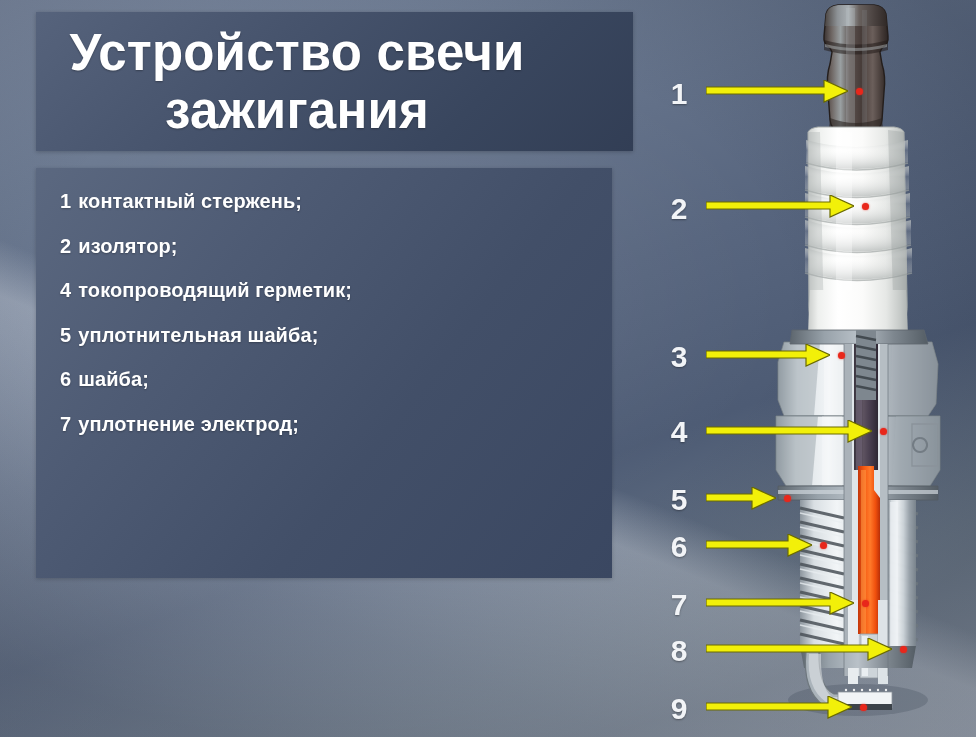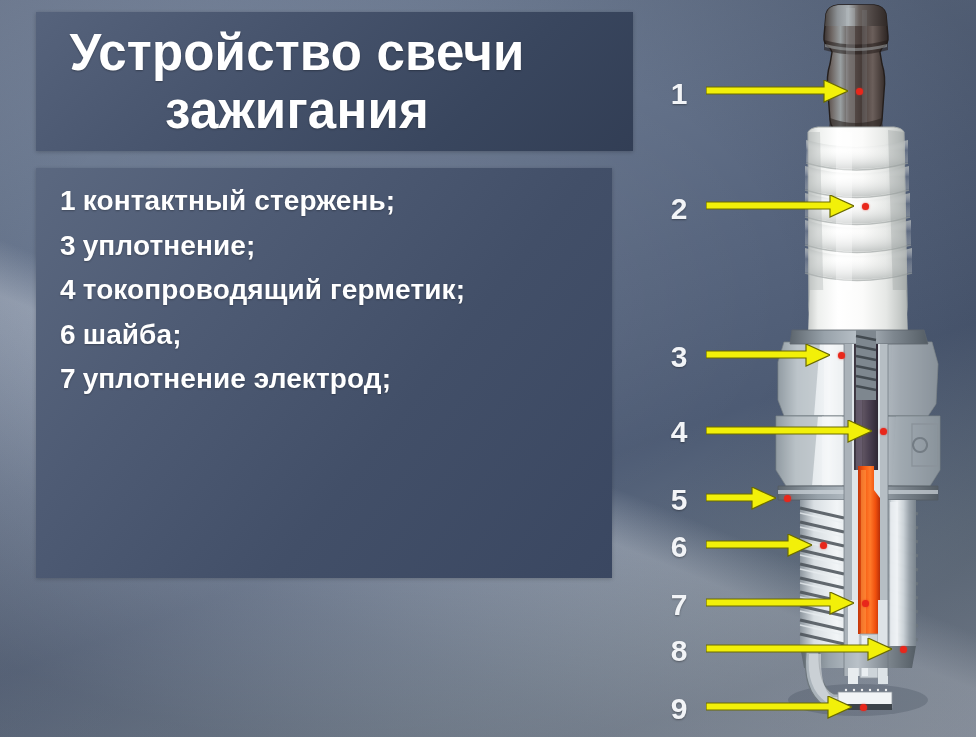--- a/index.html
+++ b/index.html
@@ -65,21 +65,21 @@
     background: linear-gradient(128deg, #5b6880 0%, #4e5b74 30%, #424f68 62%, #3a4761 100%);
     box-shadow: 0 1px 4px rgba(0,0,0,0.20);
   }
   #list {
     position: absolute;
     left: 24px; top: 11px;
     width: 546px;
   }
   .list-item {
     color: #ffffff;
-    font-size: 28px;
+    font-size: 20px;
     font-weight: bold;
     line-height: 44.6px;
     white-space: nowrap;
     letter-spacing: 0.1px;
     text-shadow: 0 1px 2px rgba(0,0,0,0.28);
   }
   .li-num { margin-right: 7px; }
 
   
   .callout-num {
@@ -125,24 +125,27 @@
       <span>Устройство свечи зажигания</span>
     </div>
   </div>
 
   <div id="list-panel">
     <div id="list">
       <div class="list-item">
         <span class="li-num">1</span><span>контактный стержень;</span>
       </div>
       <div class="list-item">
-        <span class="li-num">3</span><span>уплотнение;</span>
+        <span class="li-num">2</span><span>изолятор;</span>
       </div>
       <div class="list-item">
         <span class="li-num">4</span><span>токопроводящий герметик;</span>
+      </div>
+      <div class="list-item">
+        <span class="li-num">5</span><span>уплотнительная шайба;</span>
       </div>
       <div class="list-item">
         <span class="li-num">6</span><span>шайба;</span>
       </div>
       <div class="list-item">
         <span class="li-num">7</span><span>уплотнение электрод;</span>
       </div>
     </div>
   </div>
 

